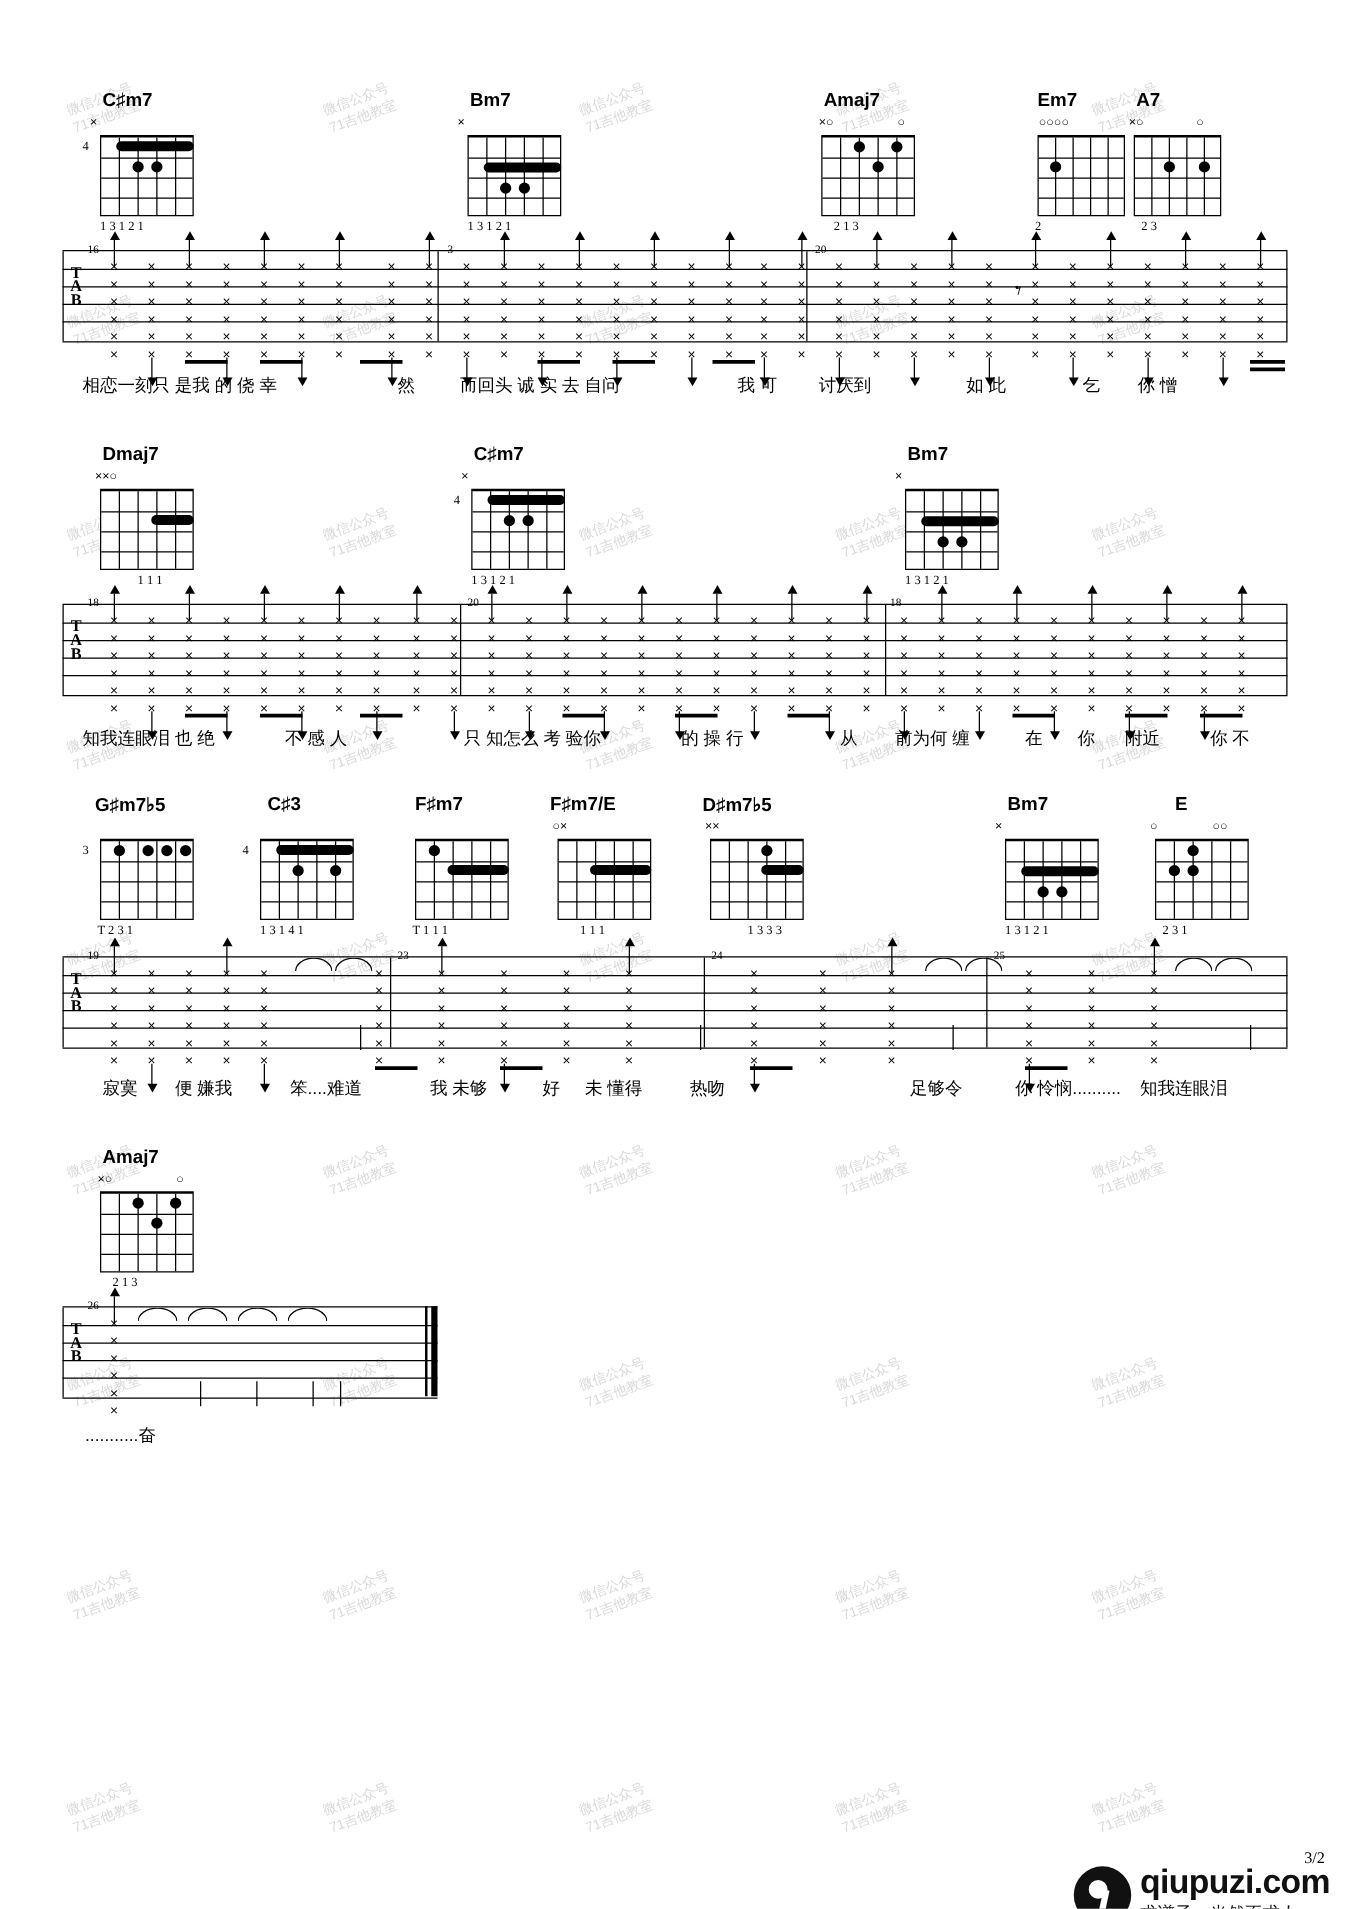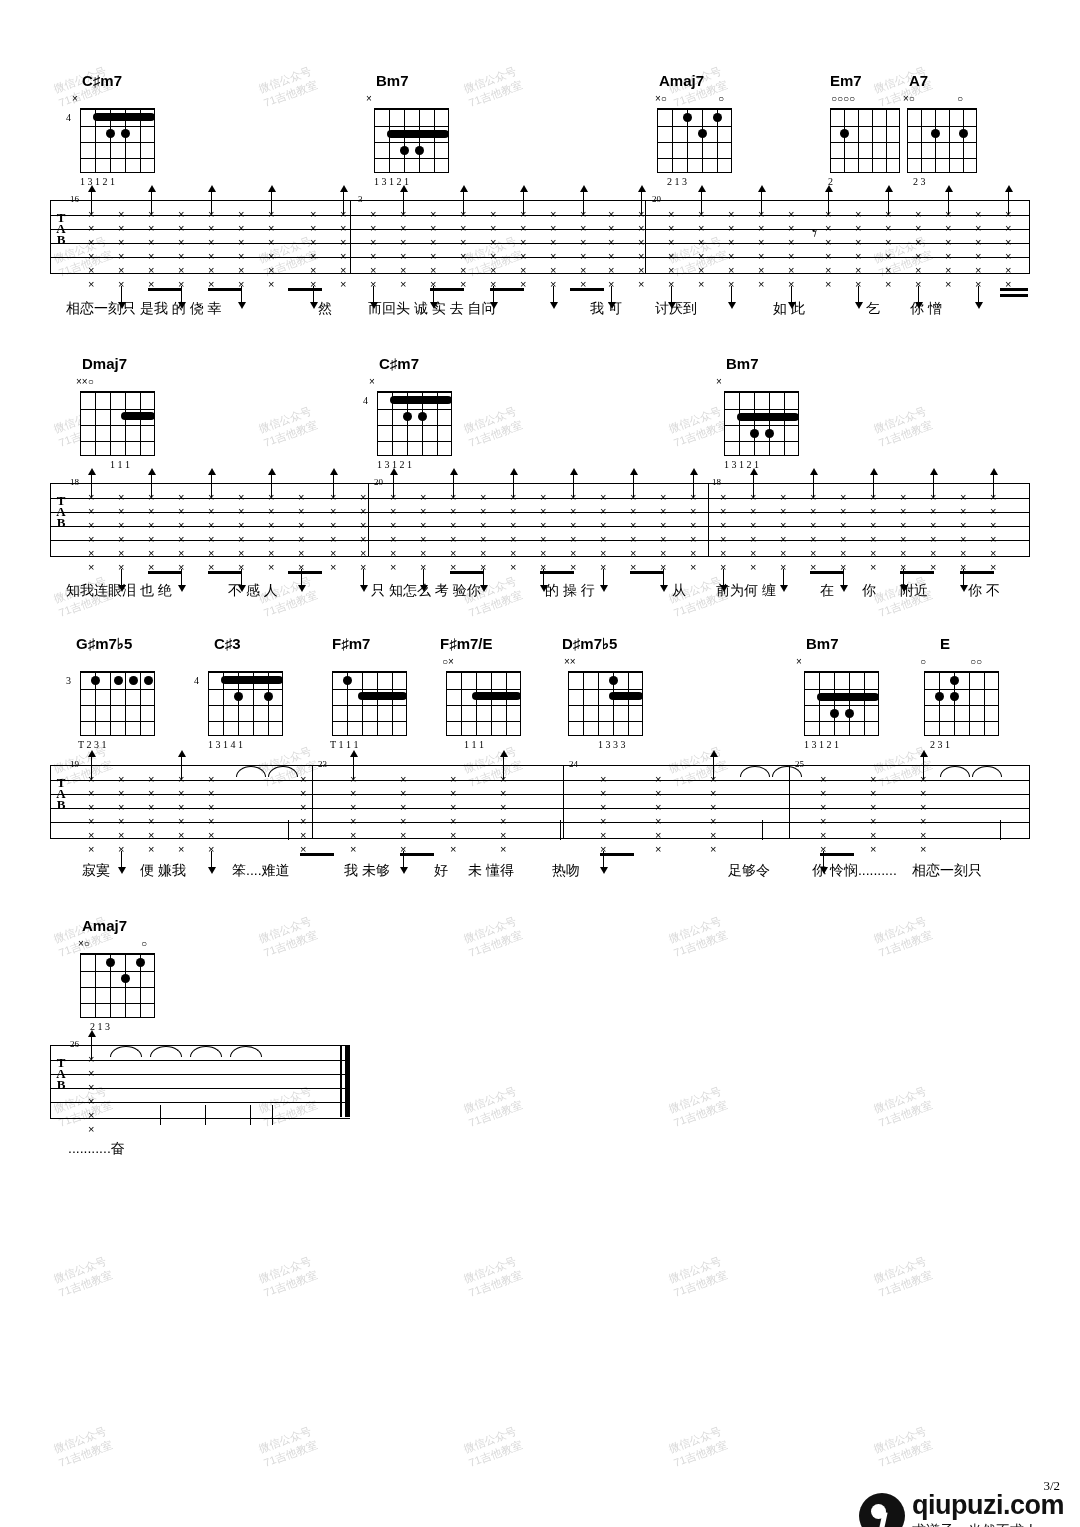--- a/index.html
+++ b/index.html
@@ -1235,21 +1235,21 @@
 
     <div class="lyric" style="left:82px;top:862px;">寂寞</div>
     <div class="lyric" style="left:140px;top:862px;">便 嫌我</div>
     <div class="lyric" style="left:232px;top:862px;">笨....难道</div>
     <div class="lyric" style="left:344px;top:862px;">我 未够</div>
     <div class="lyric" style="left:434px;top:862px;">好</div>
     <div class="lyric" style="left:468px;top:862px;">未 懂得</div>
     <div class="lyric" style="left:552px;top:862px;">热吻</div>
     <div class="lyric" style="left:728px;top:862px;">足够令</div>
     <div class="lyric" style="left:812px;top:862px;">你 怜悯..........</div>
-    <div class="lyric" style="left:912px;top:862px;">相恋一刻只</div>
+    <div class="lyric" style="left:912px;top:862px;">知我连眼泪</div>
   </div>
 
   <div class="system">
     <div class="chordbox" style="left:68px;top:917px;width:105px;height:110px;">
       <div class="chordname" style="left:14px;">Amaj7</div>
       <div class="mark" style="left:10px;top:22px;">×○</div>
       <div class="mark" style="left:73px;top:22px;">○</div>
       <div class="grid" style="left:12px;top:36px;width:75px;height:65px;">
         <div class="v" style="left:14px;"></div>
           <div class="v" style="left:29px;"></div>

